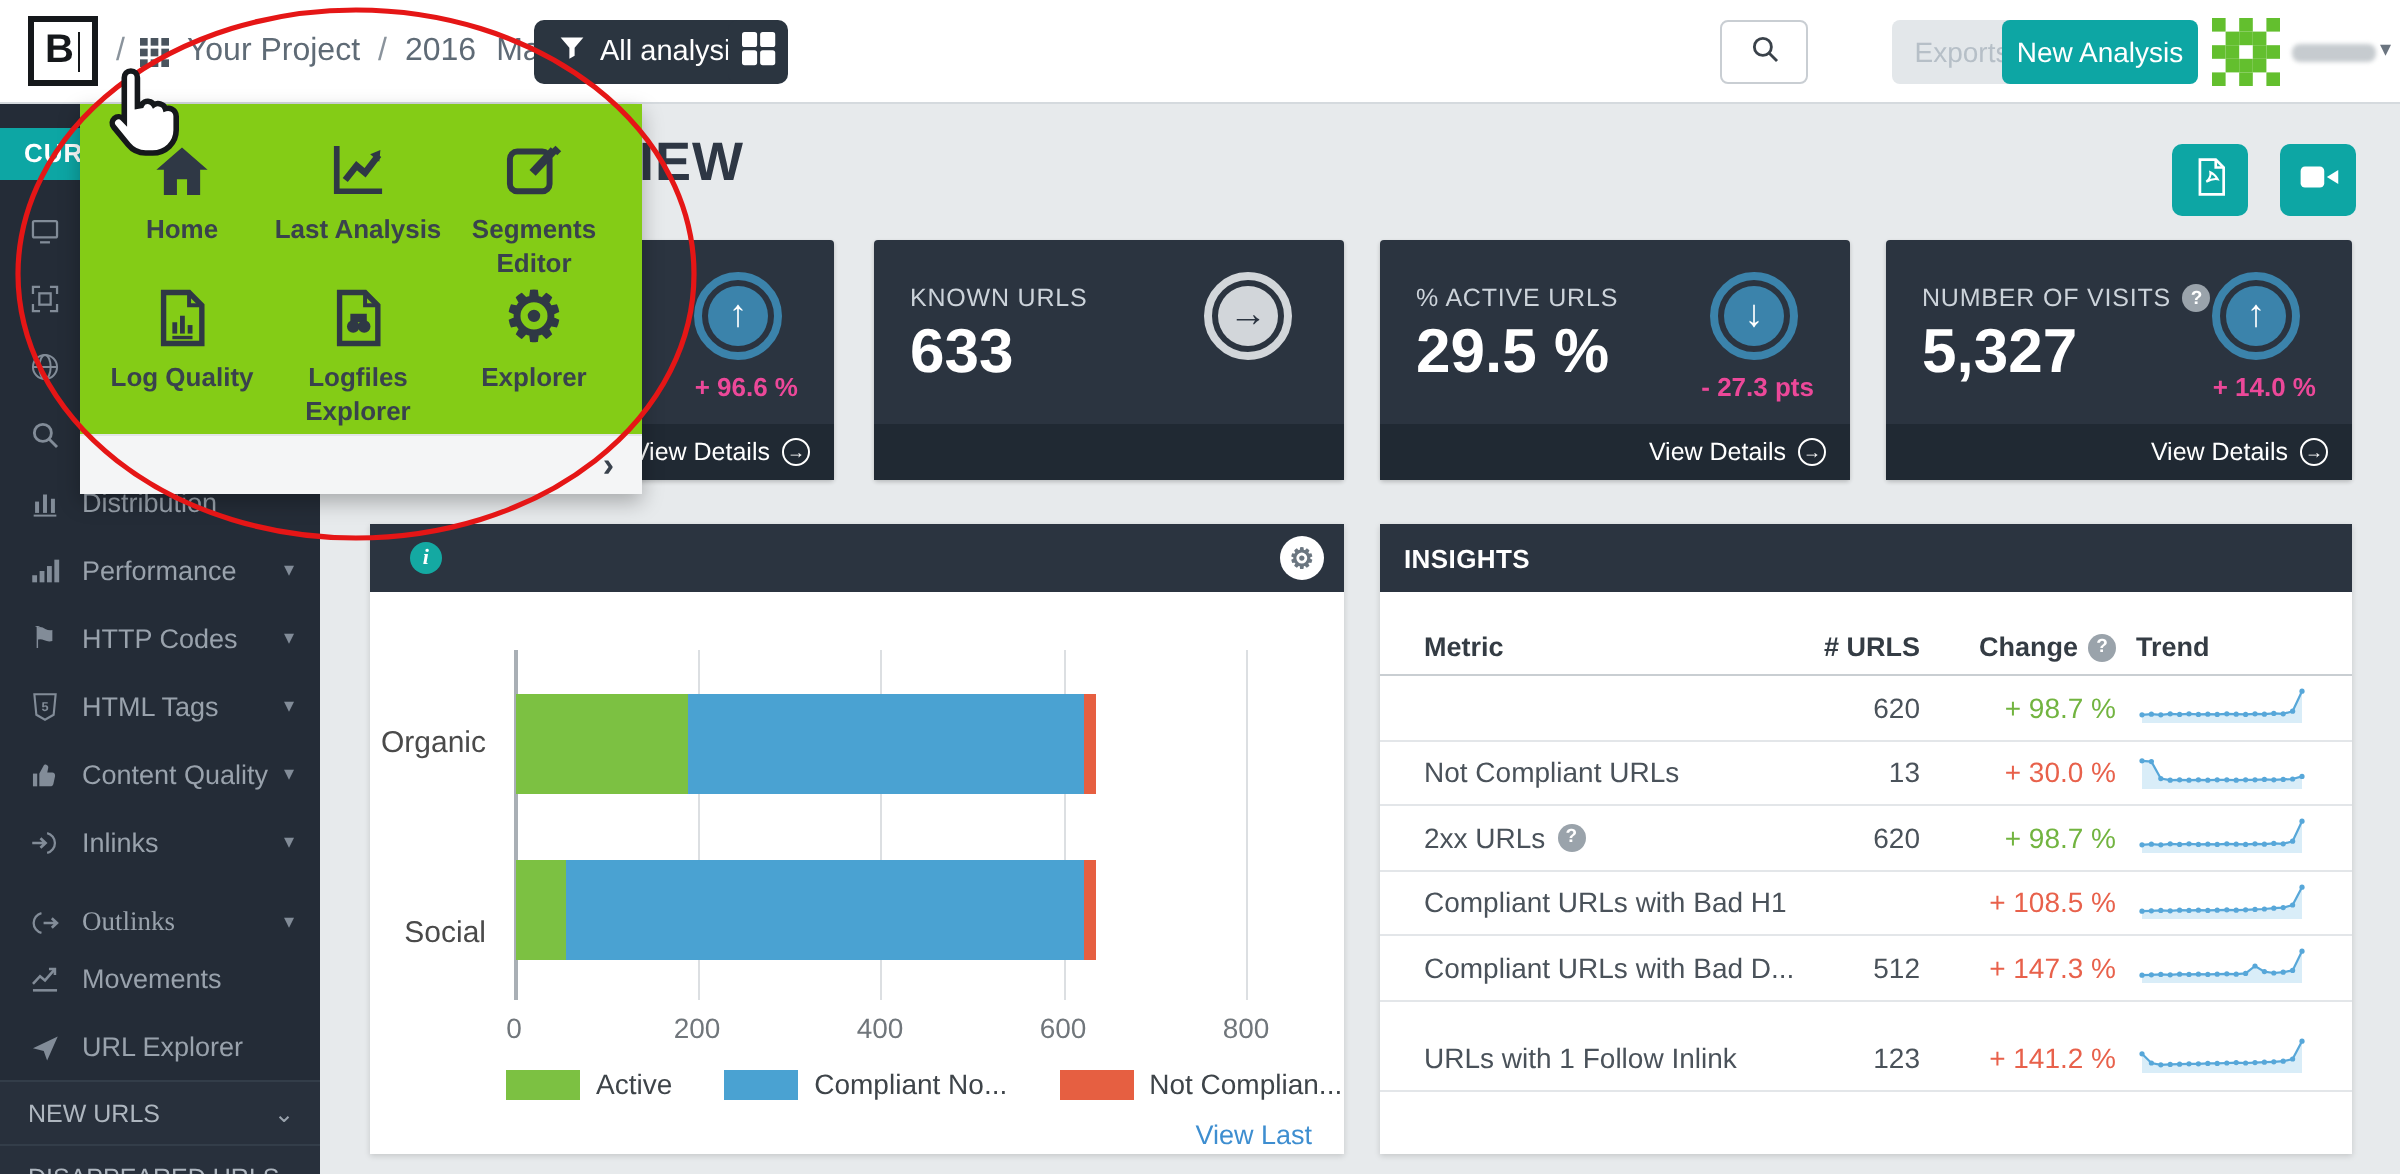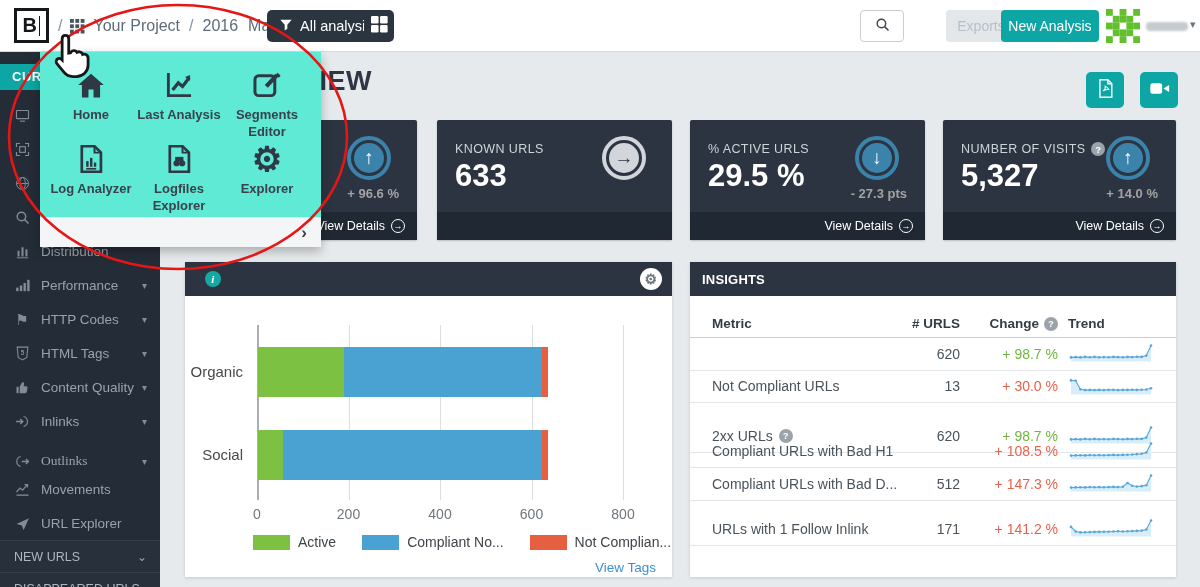--- a/index.html
+++ b/index.html
@@ -60,21 +60,21 @@
         box-shadow:0 1px 2px rgba(0,0,0,.2);}
   .card .title{position:absolute;left:18px;top:22px;font-size:12.5px;color:#ccd3da;letter-spacing:.4px;
                display:flex;align-items:center;gap:6px;}
   .card .value{position:absolute;left:18px;top:38px;font-size:31px;font-weight:bold;color:#fff;}
   .card .circ{position:absolute;right:26px;top:16px;width:44px;height:44px;border-radius:50%;
               border:4px solid #3b83ab;}
   .card .circ .inner{position:absolute;left:3px;top:3px;right:3px;bottom:3px;border-radius:50%;
                      background:#3b83ab;color:#fff;display:flex;align-items:center;justify-content:center;
                      font-size:19px;font-weight:bold;}
   .card .circ.gray{border-color:#d2d6da;} .card .circ.gray .inner{background:#d2d6da;color:#2b3440;}
-  .card .change{position:absolute;right:18px;top:66px;font-size:13px;font-weight:bold;color:#a3a3a3;}
+  .card .change{position:absolute;right:18px;top:66px;font-size:13px;font-weight:bold;color:#ec4899;}
   .card .footer{position:absolute;left:0;bottom:0;width:100%;height:28px;background:#202933;
                 display:flex;align-items:center;justify-content:flex-end;padding-right:12px;
                 color:#fff;font-size:12.5px;gap:6px;cursor:pointer;}
   .go-circ{display:inline-flex;width:14px;height:14px;border:1.4px solid #fff;border-radius:50%;
            align-items:center;justify-content:center;font-size:9px;color:#fff;}
   .help{display:inline-flex;width:14px;height:14px;background:#9aa3ab;border-radius:50%;color:#fff;
         font-size:9.5px;font-weight:bold;align-items:center;justify-content:center;}
 
   
   .panel{position:absolute;top:210px;height:315px;background:#fff;box-shadow:0 1px 3px rgba(0,0,0,.15);}
@@ -107,21 +107,21 @@
   .tbl-row{position:absolute;left:0;width:100%;height:32.5px;border-bottom:1px solid #e3e6e9;
            font-size:14px;color:#4a525a;}
   .c-metric{position:absolute;left:22px;top:0;height:100%;display:flex;align-items:center;gap:6px;}
   .c-urls{position:absolute;left:170px;width:100px;top:0;height:100%;display:flex;align-items:center;
           justify-content:flex-end;}
   .c-change{position:absolute;left:276px;width:92px;top:0;height:100%;display:flex;align-items:center;
             justify-content:flex-end;gap:5px;}
   .c-trend{position:absolute;left:378px;width:92px;top:0;height:100%;display:flex;align-items:center;}
 
   
-  .menu{position:absolute;left:40px;top:52px;width:281px;height:195px;background:#5eead4;z-index:10;
+  .menu{position:absolute;left:40px;top:52px;width:281px;height:195px;background:#84cc16;z-index:10;
         box-shadow:0 4px 10px rgba(0,0,0,.28);}
   .menu-item{position:absolute;width:88px;text-align:center;color:#39424d;font-size:13px;font-weight:bold;
              line-height:1.3;cursor:pointer;}
   .menu-item .mi{height:36px;display:flex;align-items:flex-end;justify-content:center;color:#2f3845;
                  margin-bottom:5px;font-size:30px;line-height:32px;}
   .menu-footer{position:absolute;left:0;bottom:0;width:100%;height:30px;background:#f4f5f6;
                border-top:1px solid #e2e5e7;display:flex;align-items:center;padding:0 14px;
                color:#9aa2ab;font-size:15px;cursor:pointer;}
   .menu-footer .chev{margin-left:auto;color:#39424d;font-size:17px;font-weight:bold;}
 
@@ -427,41 +427,41 @@
           <div class="gridline" style="left: 346.5px;"></div>
           <div class="tick-label" style="left: 346.5px;">600</div>
           <div class="gridline" style="left: 438px;"></div>
           <div class="tick-label" style="left: 438px;">800</div>
           <div class="cat-label" style="top: 51px;">Organic</div>
           <div class="bar-row" style="top: 51px; left: 73px;">
             <div class="bar-seg" style="width: 85.5525px; background: rgb(124, 193, 66);"></div>
             <div class="bar-seg" style="width: 198.097px; background: rgb(74, 162, 210);"></div>
             <div class="bar-seg" style="width: 5.9475px; background: rgb(230, 95, 65);"></div>
           </div>
-          <div class="cat-label" style="top: 134px;">Social</div>
+          <div class="cat-label" style="top: 146px;">Social</div>
           <div class="bar-row" style="top: 134px; left: 73px;">
             <div class="bar-seg" style="width: 25.1625px; background: rgb(124, 193, 66);"></div>
             <div class="bar-seg" style="width: 258.488px; background: rgb(74, 162, 210);"></div>
             <div class="bar-seg" style="width: 5.9475px; background: rgb(230, 95, 65);"></div>
           </div>
           <div class="legend">
             <div class="legend-item">
               <span class="legend-swatch" style="background: rgb(124, 193, 66);"></span>
               <span>Active</span>
             </div>
             <div class="legend-item">
               <span class="legend-swatch" style="background: rgb(74, 162, 210);"></span>
               <span>Compliant No...</span>
             </div>
             <div class="legend-item">
               <span class="legend-swatch" style="background: rgb(230, 95, 65);"></span>
               <span>Not Complian...</span>
             </div>
           </div>
-          <div class="view-more">View Tags</div>
+          <div class="view-more">View Last</div>
         </div>
     </div>
 
     <div class="panel insights-panel">
       <div class="panel-header">
         <span>INSIGHTS</span>
       </div>
       <div class="panel-body" id="insights-body">
           <div class="tbl-head">
             <div class="c-metric">Metric</div>
@@ -526,21 +526,21 @@
                   <circle cx="54.8" cy="16.9" r="1.3" fill="#57a7d9"></circle>
                   <circle cx="59.5" cy="16.9" r="1.3" fill="#57a7d9"></circle>
                   <circle cx="64.2" cy="16.7" r="1.3" fill="#57a7d9"></circle>
                   <circle cx="68.9" cy="16.9" r="1.3" fill="#57a7d9"></circle>
                   <circle cx="73.6" cy="16.7" r="1.3" fill="#57a7d9"></circle>
                   <circle cx="78.3" cy="16.5" r="1.3" fill="#57a7d9"></circle>
                   <circle cx="83.0" cy="15.2" r="1.3" fill="#57a7d9"></circle>
                 </svg></span>
             </div>
           </div>
-          <div class="tbl-row" style="top: 124px;">
+          <div class="tbl-row" style="top: 107px;">
             <div class="c-metric">
               <span>2xx URLs</span>
               <span style="display: inline-flex; align-items: center;">
                 <span class="help">?</span>
               </span>
             </div>
             <div class="c-urls">620</div>
             <div class="c-change" style="color: rgb(114, 180, 64);">+ 98.7 %</div>
             <div class="c-trend">
               <span><svg width="88" height="24">
@@ -625,21 +625,21 @@
                   <circle cx="73.6" cy="16.1" r="1.3" fill="#57a7d9"></circle>
                   <circle cx="78.3" cy="15.2" r="1.3" fill="#57a7d9"></circle>
                   <circle cx="83.0" cy="5.6" r="1.3" fill="#57a7d9"></circle>
                 </svg></span>
             </div>
           </div>
           <div class="tbl-row" style="top: 217px;">
             <div class="c-metric">
               <span>URLs with 1 Follow Inlink</span>
             </div>
-            <div class="c-urls">171</div>
+            <div class="c-urls">123</div>
             <div class="c-change" style="color: rgb(232, 97, 75);">+ 141.2 %</div>
             <div class="c-trend">
               <span><svg width="88" height="24">
                   <path d="M3 21.5 L3.0 11.9 L7.7 16.5 L12.4 17.4 L17.1 17.2 L21.8 17.1 L26.5 16.9 L31.2 16.9 L35.9 16.7 L40.6 16.7 L45.4 16.5 L50.1 16.3 L54.8 16.5 L59.5 16.3 L64.2 16.1 L68.9 15.9 L73.6 15.6 L78.3 14.5 L83.0 5.6 L83.0 21.5 Z" fill="#d9edf8"></path>
                   <path d="M3.0 11.9 L7.7 16.5 L12.4 17.4 L17.1 17.2 L21.8 17.1 L26.5 16.9 L31.2 16.9 L35.9 16.7 L40.6 16.7 L45.4 16.5 L50.1 16.3 L54.8 16.5 L59.5 16.3 L64.2 16.1 L68.9 15.9 L73.6 15.6 L78.3 14.5 L83.0 5.6 " fill="none" stroke="#57a7d9" stroke-width="1.1"></path>
                   <circle cx="3.0" cy="11.9" r="1.3" fill="#57a7d9"></circle>
                   <circle cx="7.7" cy="16.5" r="1.3" fill="#57a7d9"></circle>
                   <circle cx="12.4" cy="17.4" r="1.3" fill="#57a7d9"></circle>
                   <circle cx="17.1" cy="17.2" r="1.3" fill="#57a7d9"></circle>
                   <circle cx="21.8" cy="17.1" r="1.3" fill="#57a7d9"></circle>
@@ -707,21 +707,21 @@
                 <path d="M14.5 3v4.5H19" stroke-width="1.4"></path>
                 <g fill="#2f3845" stroke="none">
                   <rect x="8.6" y="13.5" width="1.7" height="4"></rect>
                   <rect x="11.3" y="11.2" width="1.7" height="6.3"></rect>
                   <rect x="14" y="14.5" width="1.7" height="3"></rect>
                   <rect x="8.6" y="18.3" width="7.1" height="1.2"></rect>
                 </g>
               </svg>
             </span>
           </div>
-          <div>Log Analyzer</div>
+          <div>Log Quality</div>
         </div>
         <div class="menu-item" style="left: 95px; top: 88px;">
           <div class="mi">
             <span style="display: inline-flex; align-items: center;">
               <svg width="34" height="34" viewBox="0 0 24 24" fill="none" stroke="#2f3845" stroke-width="1.9">
                 <path d="M5.5 3h9L19 7.5v13.5H5.5z"></path>
                 <path d="M14.5 3v4.5H19" stroke-width="1.4"></path>
                 <g fill="#2f3845" stroke="none">
                   <rect x="9.3" y="10.5" width="5.8" height="3"></rect>
                   <circle cx="10.3" cy="15" r="2.2"></circle>

